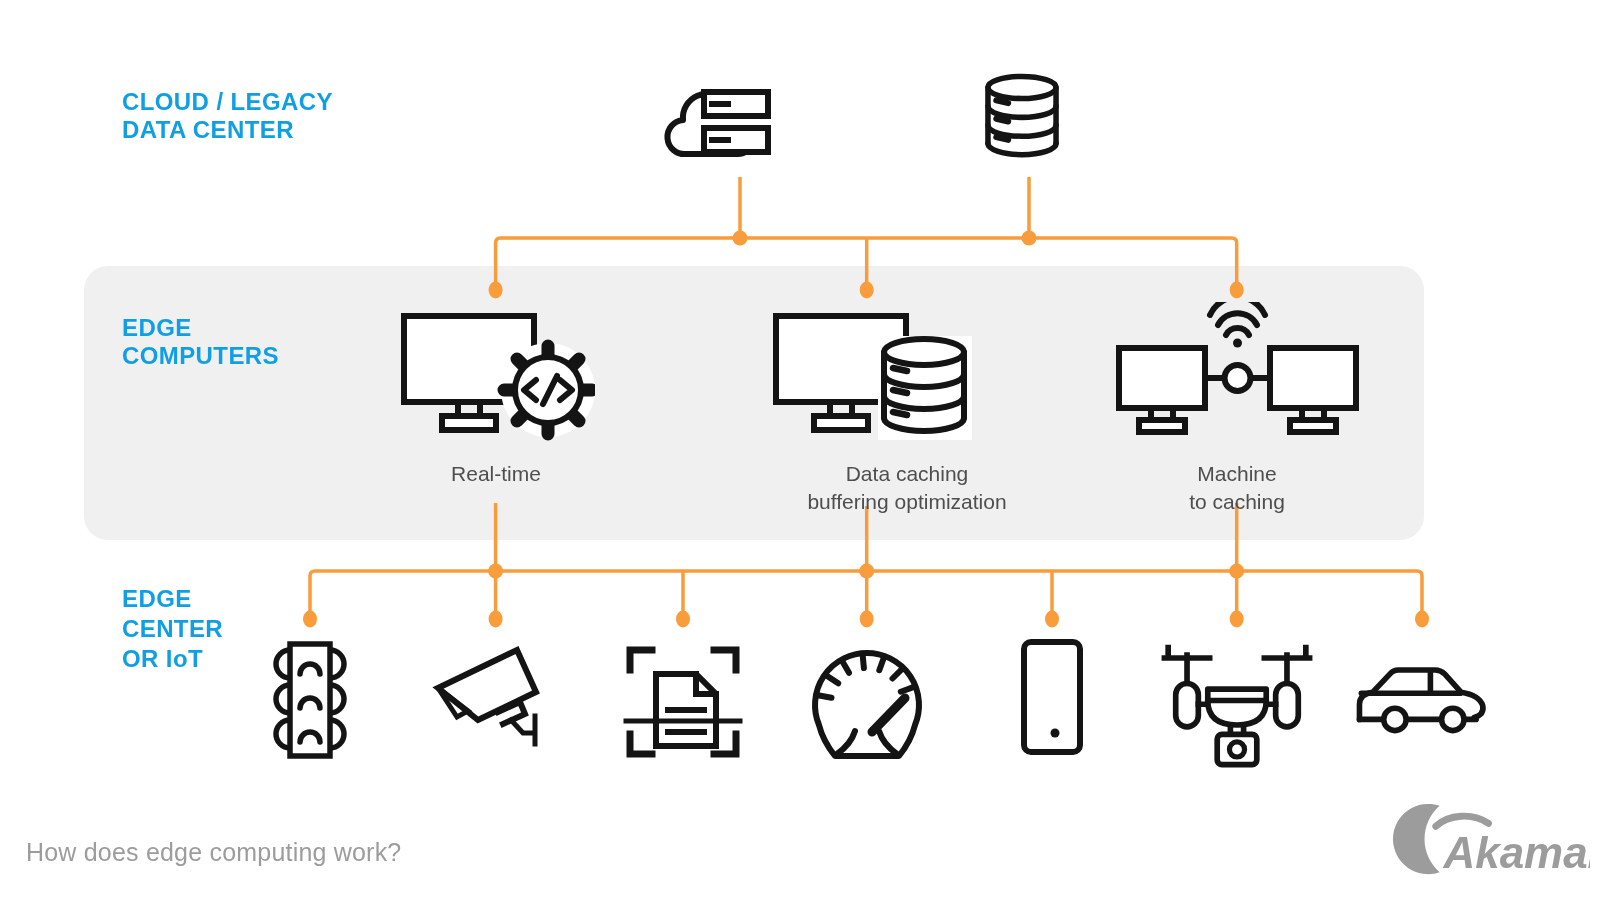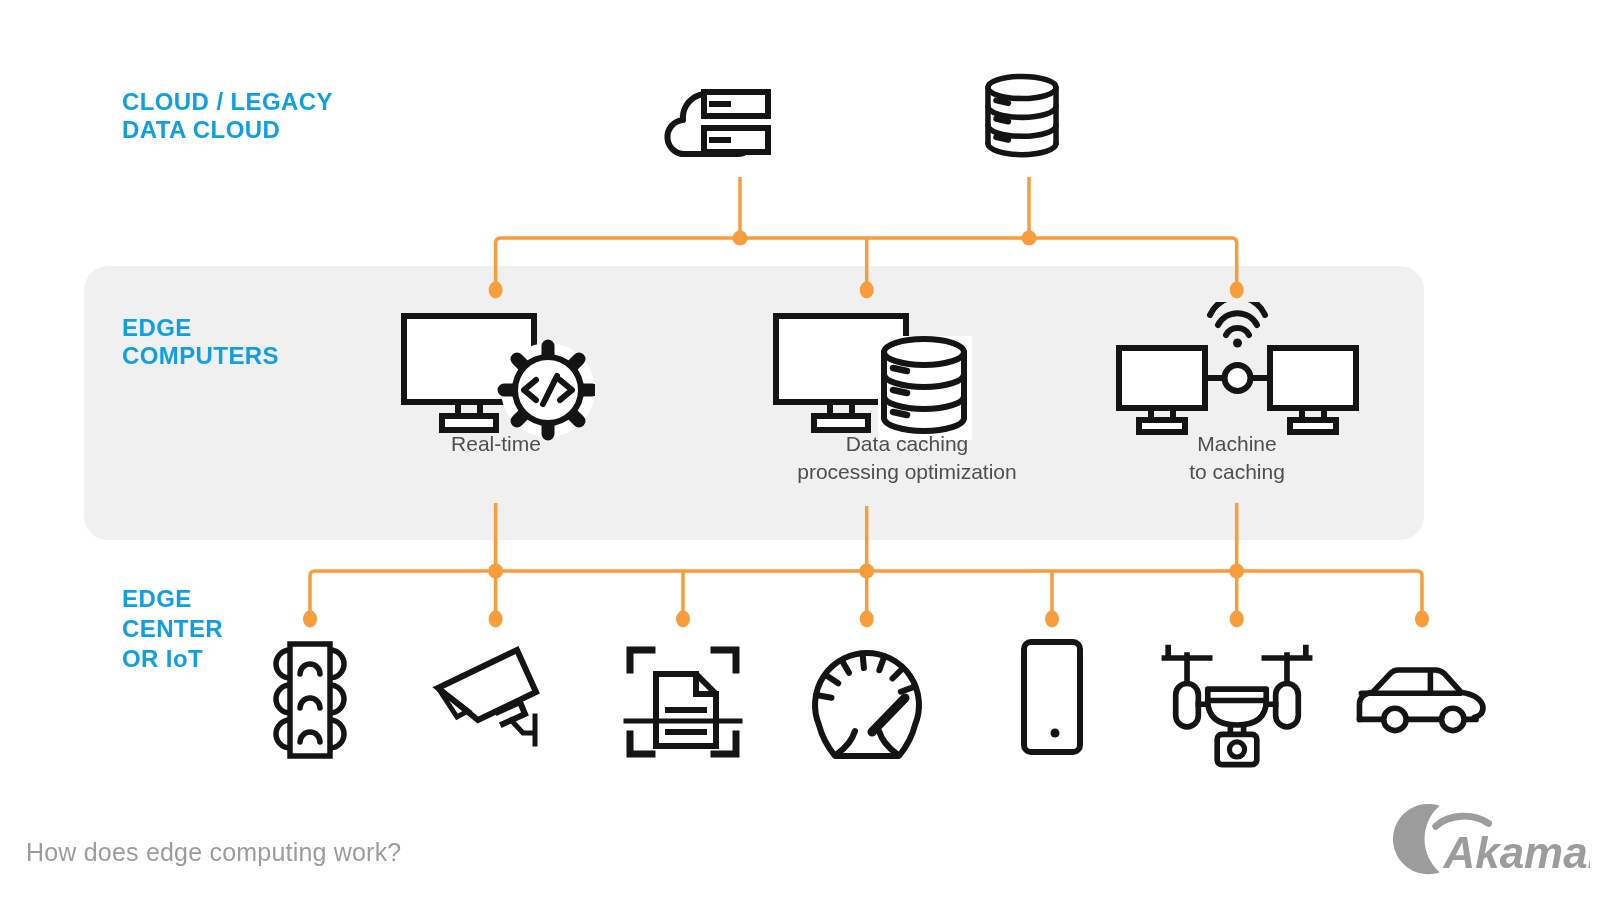--- a/index.html
+++ b/index.html
@@ -10,21 +10,21 @@
   #canvas{position:relative;width:1600px;height:900px;background:var(--bg);
     font-family:"Liberation Sans",sans-serif;overflow:hidden;}
   .abs{position:absolute;}
   .band{position:absolute;left:84px;top:266px;width:1340px;height:274px;
     background:var(--band);border-radius:24px;}
   .connectors{position:absolute;left:0;top:0;width:1600px;height:900px;}
   .cl{stroke:var(--accent);stroke-width:3.5;fill:none;}
   .cd{fill:var(--accent);}
   .tier-label{color:var(--blue);font-weight:bold;font-size:24px;line-height:28px;
     letter-spacing:.4px;}
-  .caption{color:var(--caption);font-size:21px;line-height:28px;text-align:center;}
+  .caption{color:var(--caption);font-size:21px;line-height:28px;text-align:center;margin-top:30px;}
   .icon svg{width:100%;height:100%;display:block;}
   .s{stroke:var(--ink);stroke-width:6;fill:none;stroke-linecap:round;stroke-linejoin:round;}
   .sq{stroke:var(--ink);stroke-width:6;fill:none;stroke-linecap:square;stroke-linejoin:miter;}
   .thin{stroke-width:5;}
   .fw{fill:#fff;}
   .fi{fill:var(--ink);stroke:none;}
   .teeth{stroke:var(--ink);stroke-width:13;fill:none;stroke-linecap:round;}
   .footer-q{color:var(--muted);font-size:25px;letter-spacing:.2px;}
   .logo text{fill:var(--muted);}
 </style>
@@ -60,21 +60,21 @@
     <ellipse class="cd" cx="495.6" cy="619" rx="7" ry="8.5"></ellipse>
     <ellipse class="cd" cx="683" cy="619" rx="7" ry="8.5"></ellipse>
     <ellipse class="cd" cx="866.7" cy="619" rx="7" ry="8.5"></ellipse>
     <ellipse class="cd" cx="1052" cy="619" rx="7" ry="8.5"></ellipse>
     <ellipse class="cd" cx="1236.7" cy="619" rx="7" ry="8.5"></ellipse>
     <ellipse class="cd" cx="1422" cy="619" rx="7" ry="8.5"></ellipse>
   </svg>
 
   <div class="tier-label abs" style="left:122px;top:88px">
     <div>CLOUD / LEGACY</div>
-    <div>DATA CLOUD</div>
+    <div>DATA CENTER</div>
   </div>
   <div class="tier-label abs" style="left:122px;top:314px">
     <div>EDGE</div>
     <div>COMPUTERS</div>
   </div>
   <div class="tier-label abs" style="left:122px;top:584px;line-height:30px">
     <div>EDGE</div>
     <div>CENTER</div>
     <div>OR IoT</div>
   </div>
@@ -139,21 +139,21 @@
       <rect class="sq fw" x="175" y="118" width="46" height="12"></rect>
       <circle class="s fw" cx="122.5" cy="76" r="13"></circle>
     </svg>
   </div>
 
   <div class="caption abs" style="left:370px;top:430px;width:252px">
     <div>Real-time</div>
   </div>
   <div class="caption abs" style="left:756px;top:430px;width:302px">
     <div>Data caching</div>
-    <div>processing optimization</div>
+    <div>buffering optimization</div>
   </div>
   <div class="caption abs" style="left:1111px;top:430px;width:252px">
     <div>Machine</div>
     <div>to caching</div>
   </div>
 
   <div class="icon abs" style="left:264px;top:640px;width:92px;height:120px">
     <svg viewBox="0 0 92 120">
       <g class="s" style="stroke-width:5.5">
         <path d="M26,10 A14,14 0 0 0 26,38 M26,45 A14,14 0 0 0 26,73 M26,80 A14,14 0 0 0 26,108"></path>

